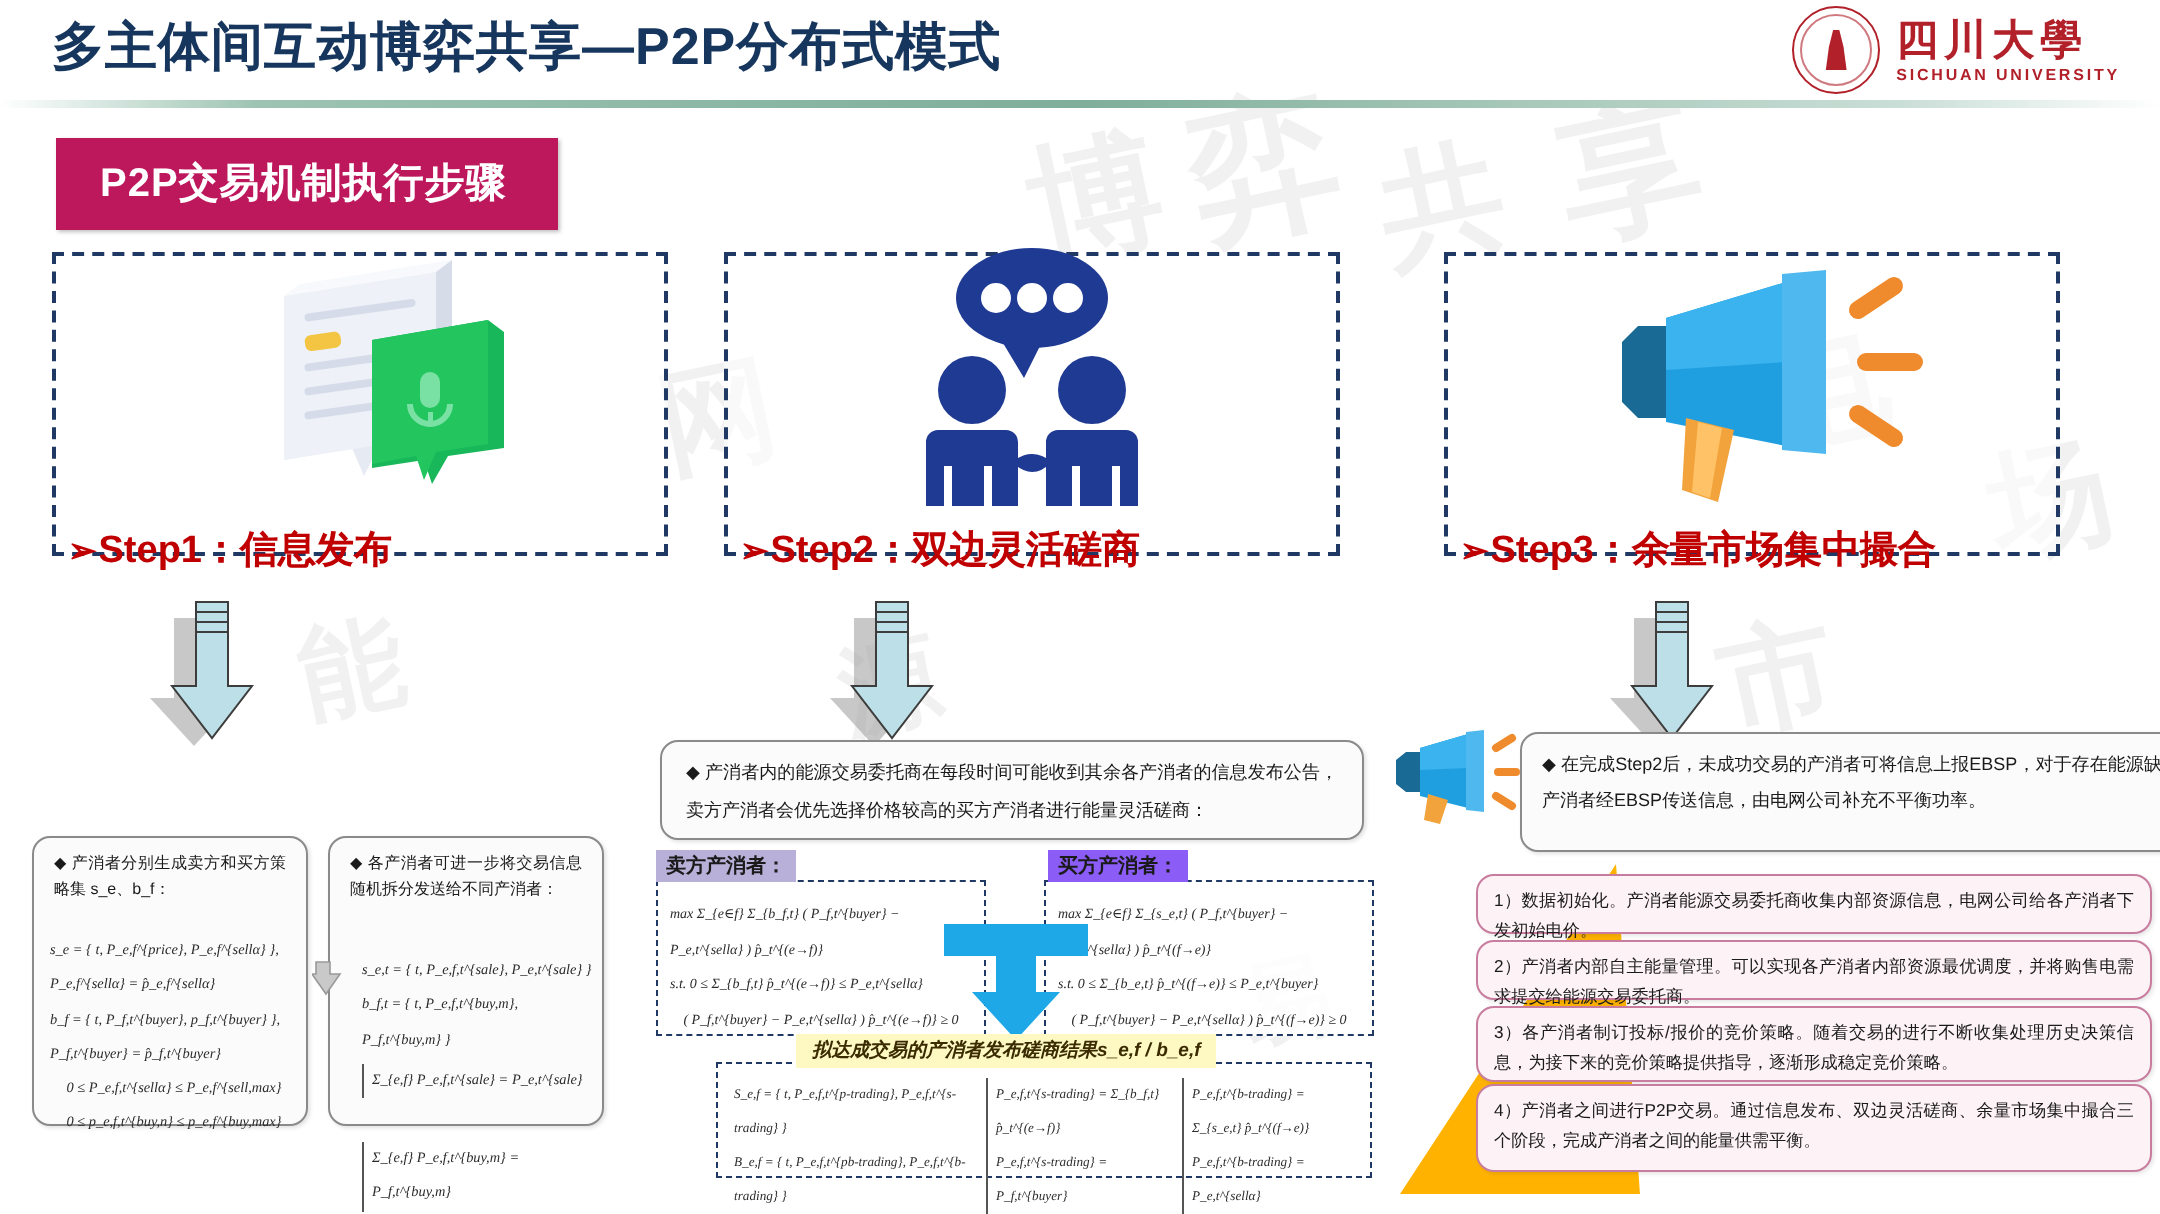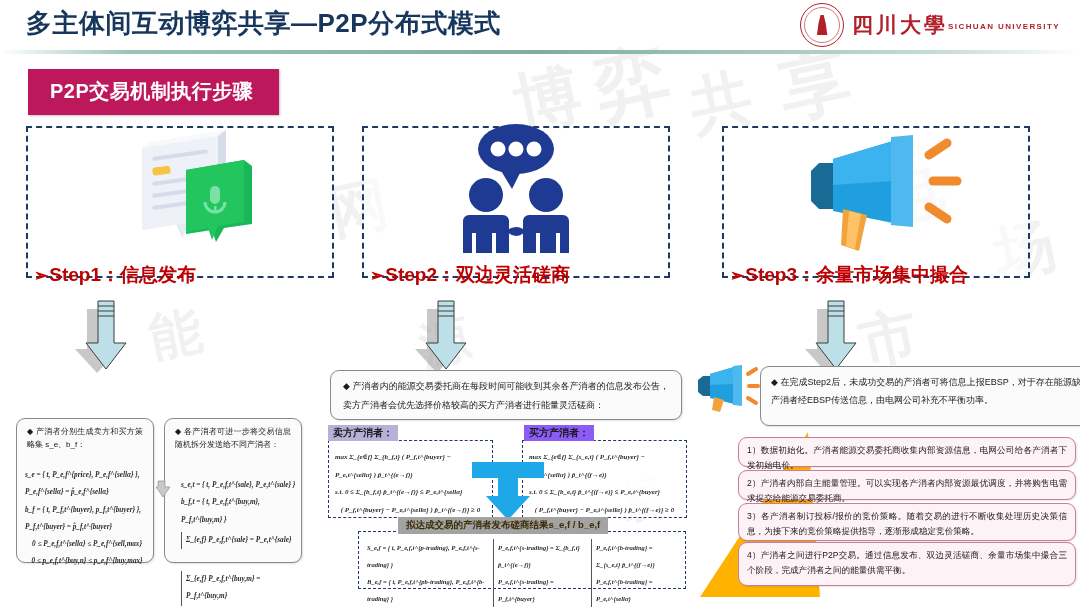--- a/index.html
+++ b/index.html
@@ -48,21 +48,21 @@
     display: flex; align-items: center; justify-content: center;
   }
   .logo-seal::before {
     content: ""; position: absolute; inset: 3px;
     border-radius: 50%; border: .8px solid #d07a80;
   }
   .seal-core {
     width: 13px; height: 20px; background: #b2202a;
     clip-path: polygon(38% 0, 62% 0, 78% 42%, 90% 100%, 10% 100%, 22% 42%);
   }
-  .logo-text { display: flex; flex-direction: row; align-items: center; }
+  .logo-text { display: flex; flex-direction: column; align-items: flex-start; }
   .logo-cn {
     font-family: "DejaVu Serif", serif; font-size: 21px;
     font-weight: 700; color: #b2202a; letter-spacing: 3px; line-height: 1.1;
   }
   .logo-en {
     font-size: 8px; color: #b2202a; letter-spacing: 1.4px;
     font-weight: 700; margin-top: 2px;
   }
 
   
@@ -106,31 +106,30 @@
 
   
   .fbox {
     position: absolute; border: 1px dashed #1f3864;
     background: rgba(255,255,255,.85); z-index: 4;
   }
   .fml {
     font-family: "Liberation Serif", "DejaVu Serif", serif;
     color: #2b2b2b; font-style: italic;
     filter: blur(.18px);
-    font-weight: bold;
   }
   .tag {
     position: absolute; font-size: 10px; font-weight: 700;
     color: #1a1a1a; padding: 1px 5px; z-index: 6; white-space: nowrap;
   }
   .tag-sell { background: #b8b0d8; }
   .tag-buy  { background: #8b5cf6; }
   .tag-mid  {
-    background: #a3a3a3; color: #3a2b00; font-size: 9.5px;
-    font-weight: 700; padding: 2px 8px;
+    background: #fef9c3; color: #3a2b00; font-size: 9.5px;
+    font-weight: 700; padding: 2px 8px; font-style: italic;
   }
 
   
   .callout {
     position: absolute; border: 1px solid #c87d9e; border-radius: 9px;
     background: #fdf2f6; z-index: 5;
     box-shadow: 1px 1px 2px rgba(0,0,0,.10);
   }
   .callout-text {
     font-size: 8.6px; color: #1a1a1a; line-height: 1.75;

